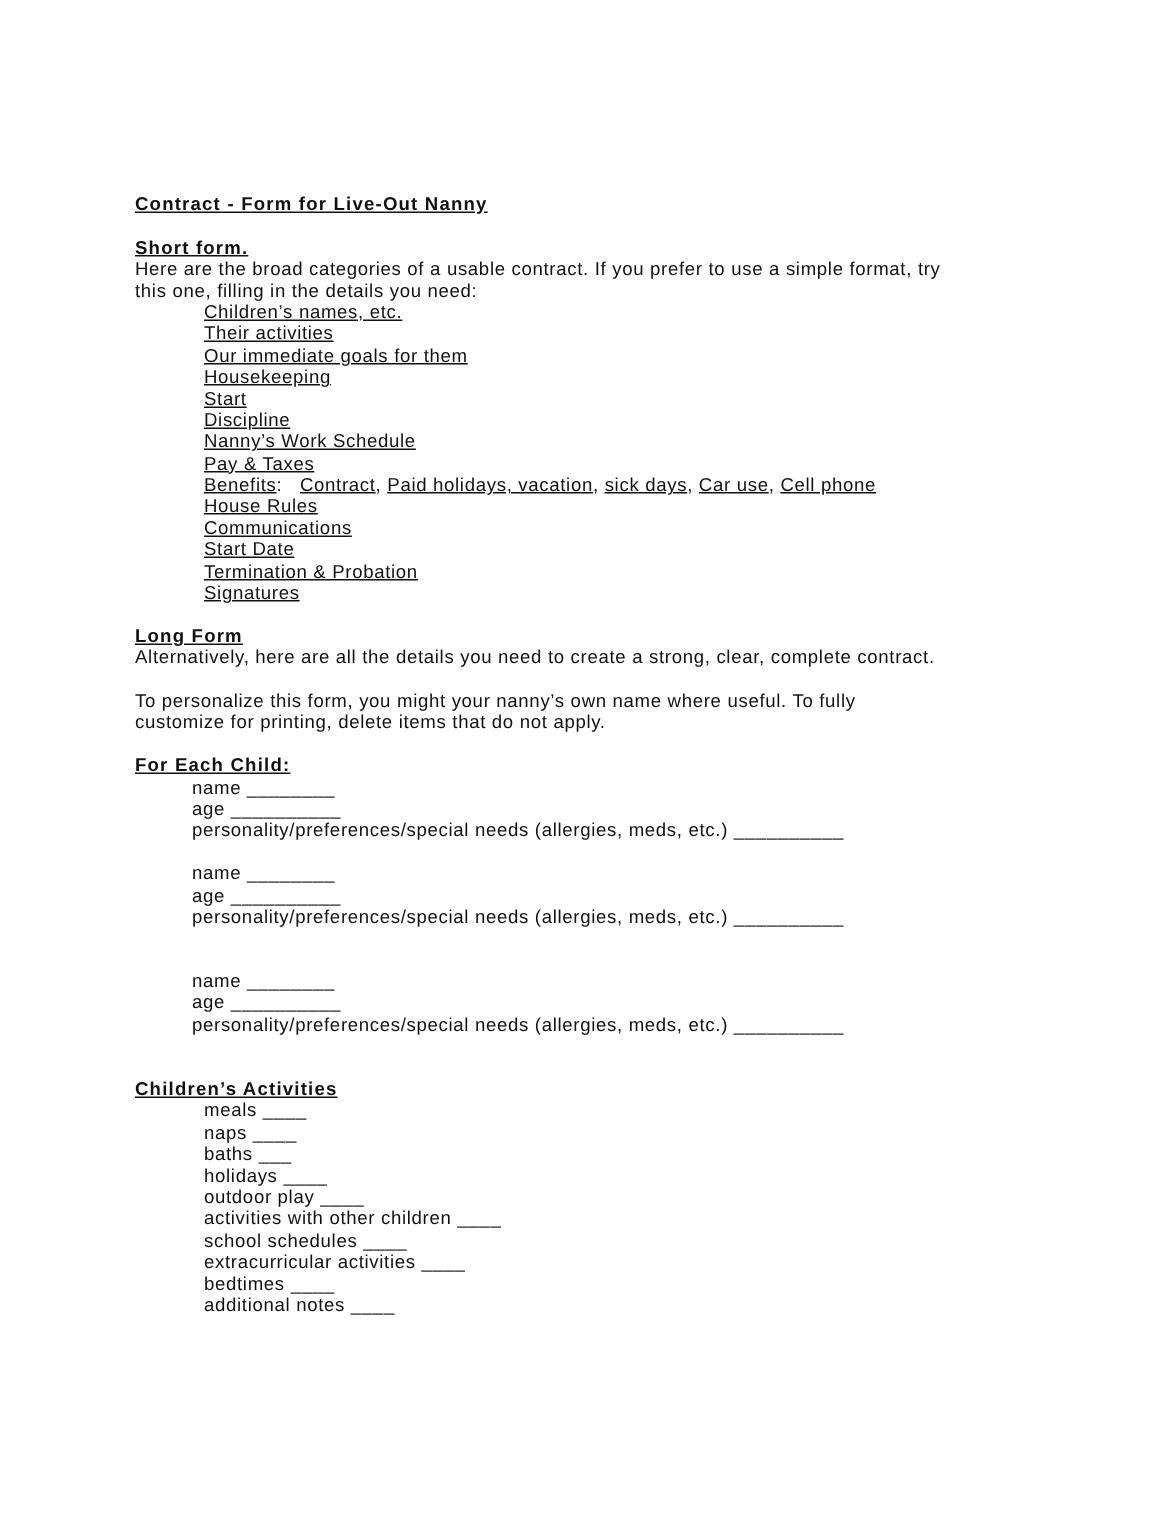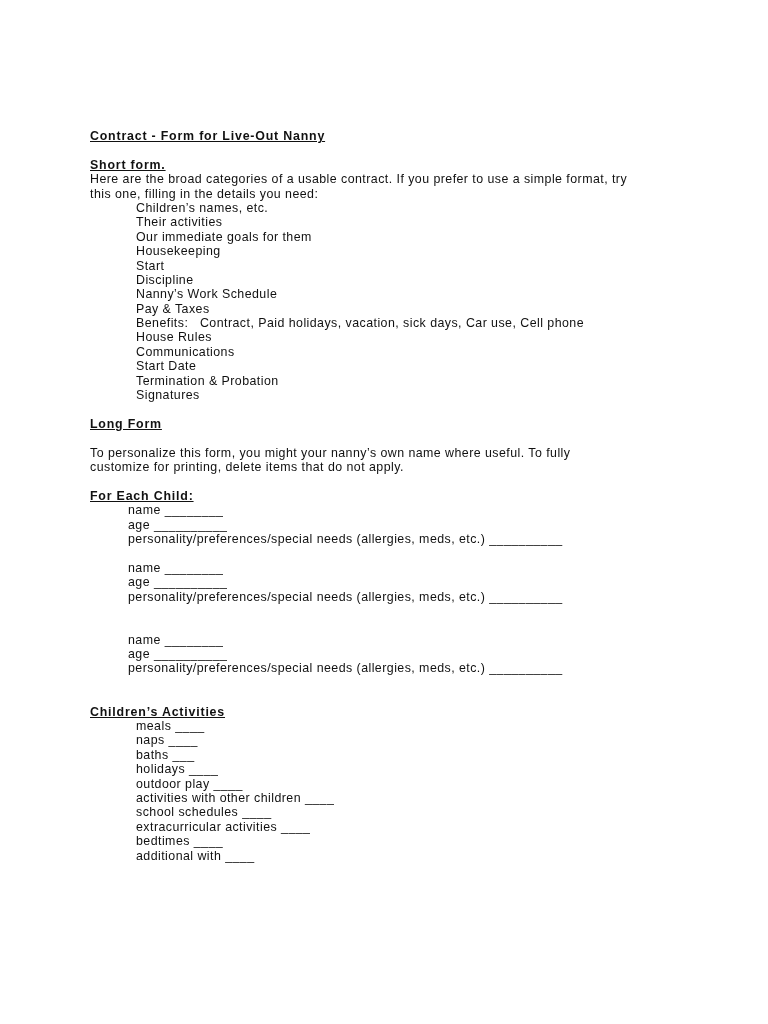--- a/index.html
+++ b/index.html
@@ -7,21 +7,21 @@
     width: 768px; height: 1024px; position: relative; overflow: hidden;
     font-family: "Liberation Sans", sans-serif;
     font-size: 12.4px; color: #111111; letter-spacing: 0.45px;
   }
   .page { position: absolute; left: 90px; top: 129px; width: 620px; }
   .line { height: 14.4px; line-height: 14.4px; white-space: nowrap; }
   .gap { height: 14.4px; }
   .bold { font-weight: bold; letter-spacing: 0.8px; text-decoration: underline; }
   .ind1 { padding-left: 46px; }
   .ind2 { padding-left: 38px; }
-  .u { text-underline-offset: 1px; }
+  .u { text-decoration: underline; text-underline-offset: 1px; }
   .sep { text-decoration: none; }
 </style>
 </head>
 <body>
 
 <div class="page">
   <div class="line bold">Contract - Form for Live-Out Nanny</div>
   <div class="gap"></div>
 
   <div class="line bold">Short form.</div>
@@ -43,20 +43,21 @@
     </div>
     <div class="line"><span class="u">House Rules</span></div>
     <div class="line"><span class="u">Communications</span></div>
     <div class="line"><span class="u">Start Date</span></div>
     <div class="line"><span class="u">Termination &amp; Probation</span></div>
     <div class="line"><span class="u">Signatures</span></div>
   </div>
   <div class="gap"></div>
 
   <div class="line bold">Long Form</div>
+  <div class="line">Alternatively, here are all the details you need to create a strong, clear, complete contract.</div>
   <div class="gap"></div>
   <div class="line">To personalize this form, you might your nanny’s own name where useful. To fully</div>
   <div class="line">customize for printing, delete items that do not apply.</div>
   <div class="gap"></div>
 
   <div class="line bold">For Each Child:</div>
   <div class="ind2">
     <div class="line">name ________</div>
     <div class="line">age __________</div>
     <div class="line">personality/preferences/special needs (allergies, meds, etc.) __________</div>
@@ -81,15 +82,15 @@
   <div class="ind1">
     <div class="line">meals ____</div>
     <div class="line">naps ____</div>
     <div class="line">baths ___</div>
     <div class="line">holidays ____</div>
     <div class="line">outdoor play ____</div>
     <div class="line">activities with other children ____</div>
     <div class="line">school schedules ____</div>
     <div class="line">extracurricular activities ____</div>
     <div class="line">bedtimes ____</div>
-    <div class="line">additional with ____</div>
+    <div class="line">additional notes ____</div>
   </div>
 </div>
 
 </body></html>

